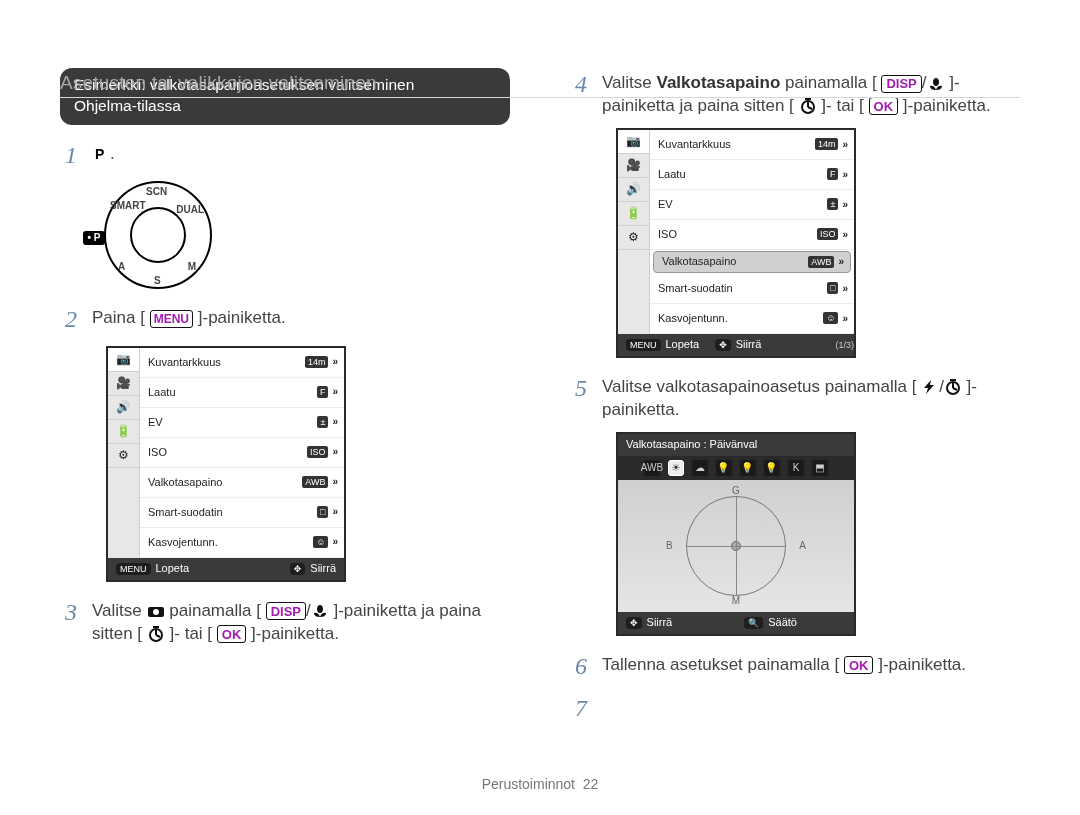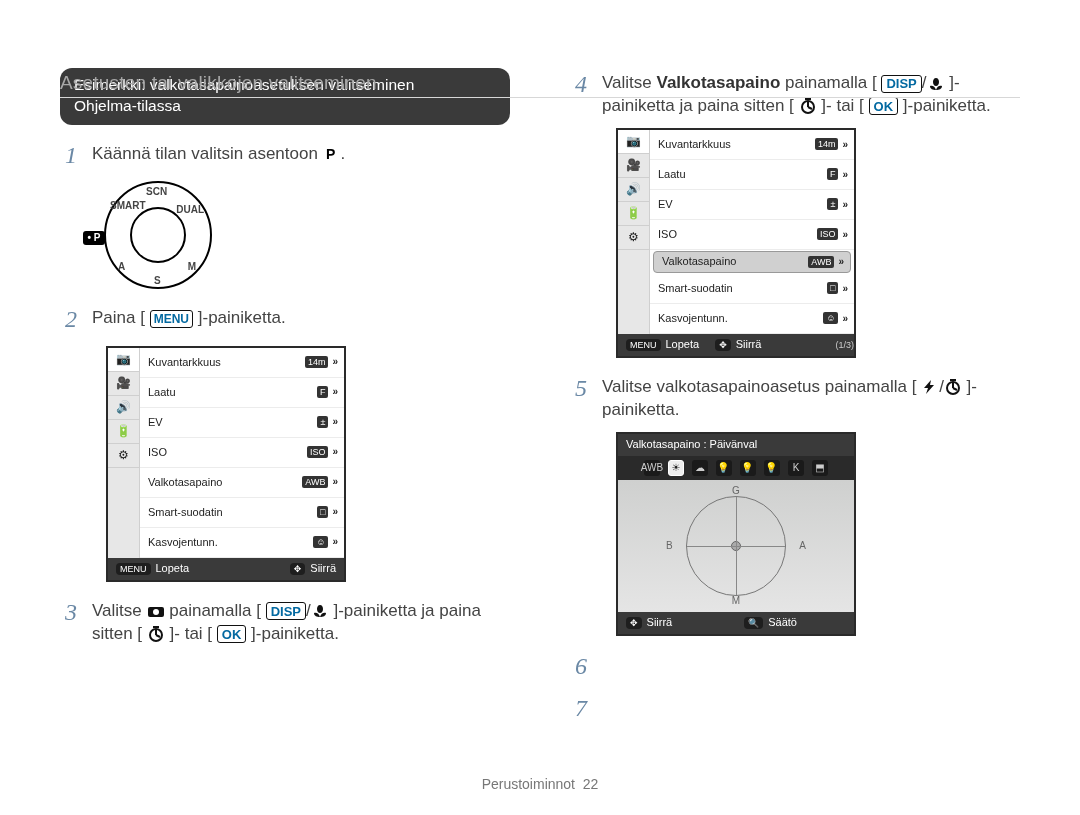--- a/index.html
+++ b/index.html
@@ -157,21 +157,21 @@
   .wb-axis { position:absolute; font-size:10px; color:#666; }
   .wb-foot {
     background:#3a3a3a; color:#fff; height:22px; font-size:11px;
     display:flex; align-items:center;
   }
   .wb-foot .seg { display:flex; align-items:center; gap:5px; padding:0 8px; flex:1; }
 
   .inline-label {
     display:inline-flex; align-items:center; justify-content:center;
     border:1px solid #111; border-radius:3px; padding:0 4px; height:18px;
-    font-size:13px; line-height:1; font-weight:700; color:#0369a1; vertical-align:middle;
+    font-size:13px; line-height:1; font-weight:700; color:#a21caf; vertical-align:middle;
     font-family: Arial, sans-serif;
   }
   .inline-label.menu { font-size:12px; padding:0 3px; }
   .inline-icon {
     display:inline-block; width:18px; height:16px; vertical-align:middle;
     position:relative;
   }
   .inline-icon svg { position:absolute; inset:0; }
 
   .footer {
@@ -189,21 +189,20 @@
 
   <div class="col">
     <div class="example-pill">
       <div>Esimerkki: valkotasapainoasetuksen valitseminen</div>
       <div>Ohjelma-tilassa</div>
     </div>
 
     <div class="step">
       <div class="step-num">1</div>
       <div class="step-body">
-        <span>Käännä tilan valitsin asentoon </span>
         <span class="inline-icon">
           <svg viewBox="0 0 18 16">
               <text x="3" y="13" font-size="14" font-weight="700">P</text>
             </svg>
         </span><span>.</span>
       </div>
     </div>
 
     <div class="mode-dial">
       <div class="dial-pointer">• P</div>
@@ -460,20 +459,25 @@
           </div>
         <div class="seg">
             <span class="pill">🔍</span>
             <span>Säätö</span>
           </div>
       </div>
     </div>
 
     <div class="step">
       <div class="step-num">6</div>
+      <div class="step-body">
+        <span>Tallenna asetukset painamalla [</span>
+        <span class="inline-label">OK</span>
+        <span>]-painiketta.</span>
+      </div>
     </div>
 
     <div class="step">
       <div class="step-num">7</div>
     </div>
   </div>
 </div>
 
 <div class="footer">
   <span>Perustoiminnot</span>

